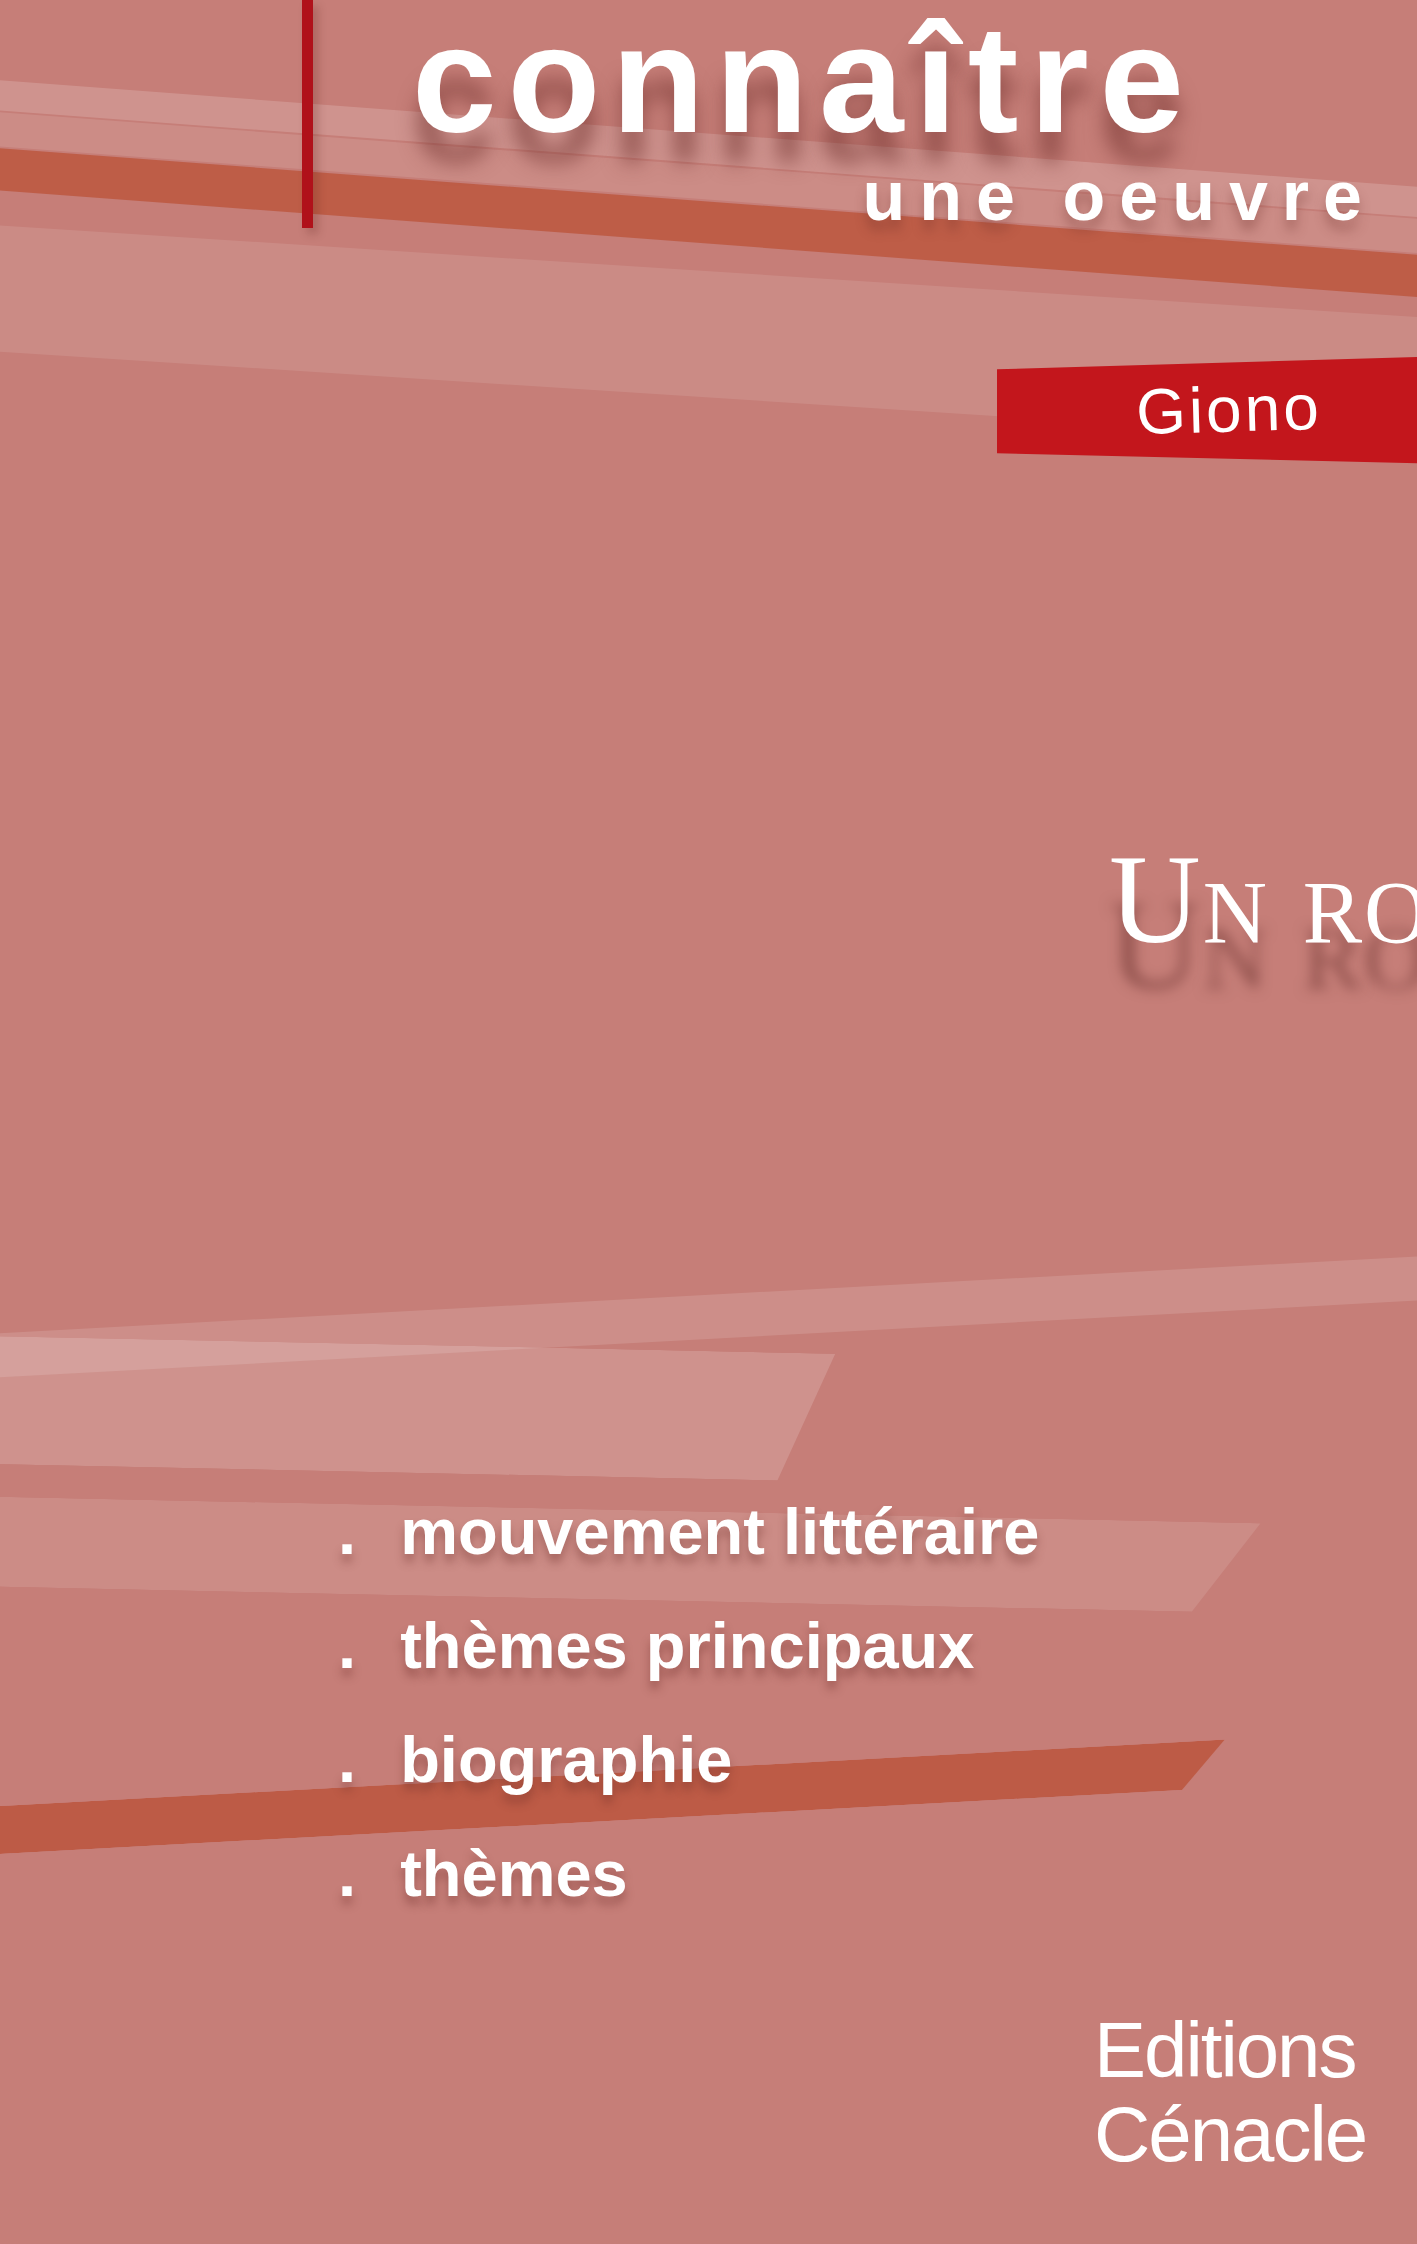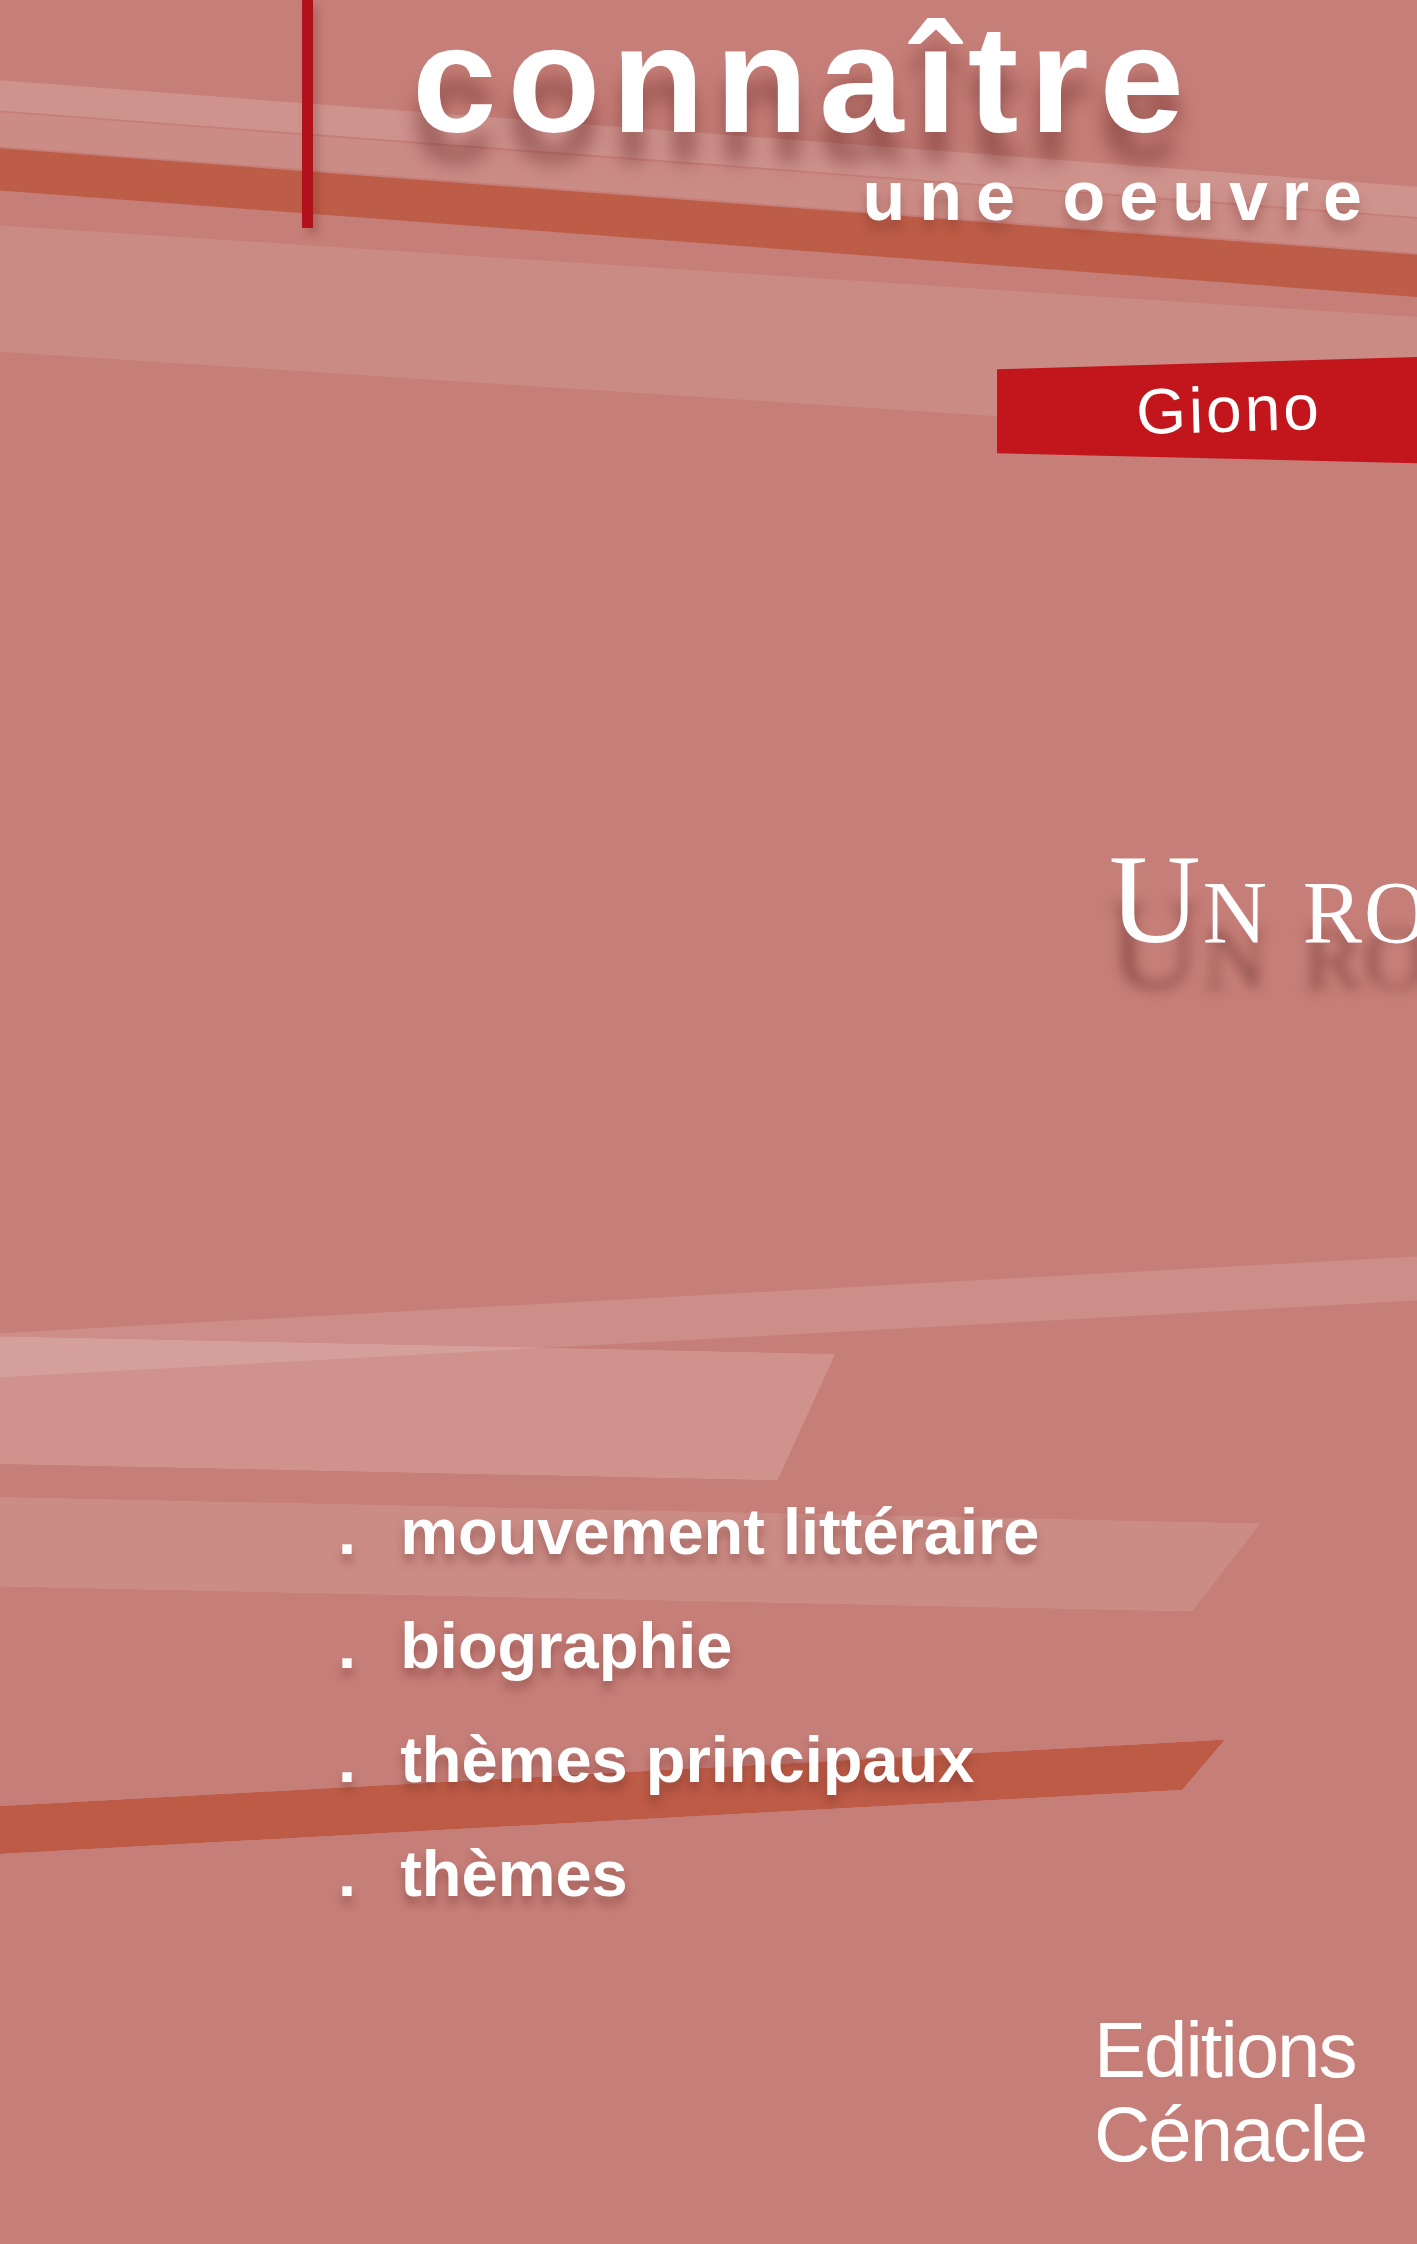--- a/index.html
+++ b/index.html
@@ -114,25 +114,25 @@
     <div>Un roi</div>
   </div>
 
   <ul class="toc">
     <li>
       <span class="dot">.</span>
       <span>mouvement littéraire</span>
     </li>
     <li>
       <span class="dot">.</span>
-      <span>biographie</span>
+      <span>thèmes principaux</span>
     </li>
     <li>
       <span class="dot">.</span>
-      <span>thèmes principaux</span>
+      <span>biographie</span>
     </li>
     <li>
       <span class="dot">.</span>
       <span>thèmes</span>
     </li>
   </ul>
 
   <div class="publisher">
     <div>Editions</div>
     <div>Cénacle</div>

